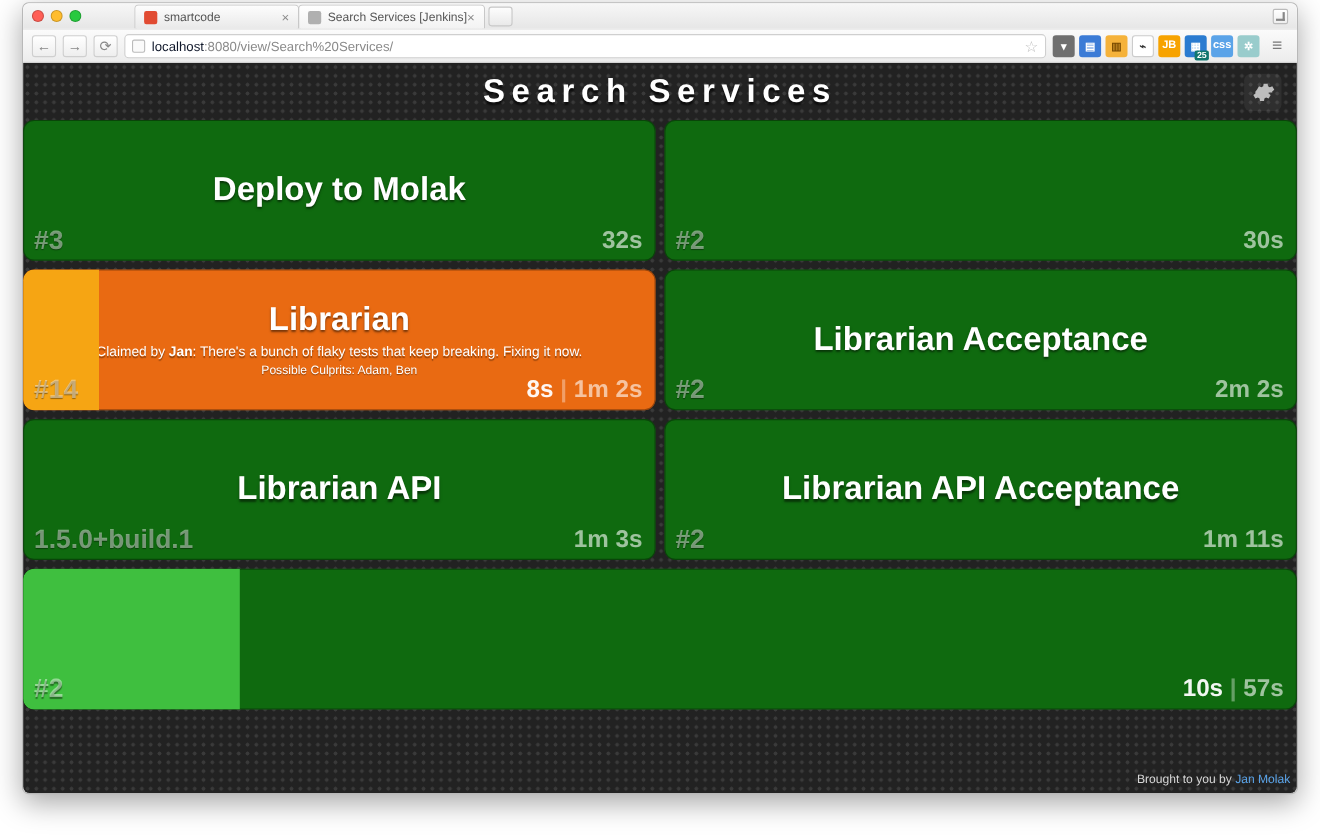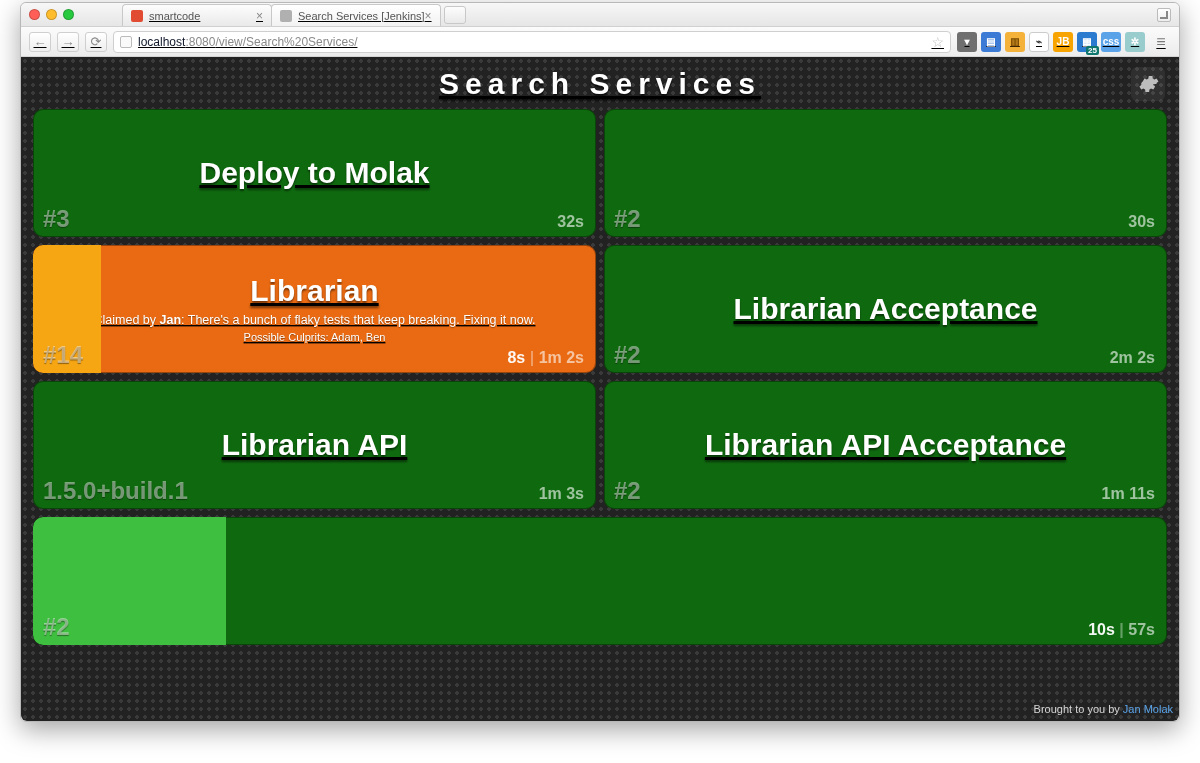--- a/index.html
+++ b/index.html
@@ -1,20 +1,20 @@
 <!DOCTYPE html>
 <html><head>
 <meta charset="utf-8">
 <style>
   * { box-sizing: border-box; margin: 0; padding: 0; }
   html, body { height: 100%; font-family: "Helvetica Neue", Arial, sans-serif; background:#fff; }
   
   .window {
     width:1160px; margin:2px auto 0; border:1px solid #b8b8b8; border-radius:6px;
-    background:#fff; box-shadow:0 8px 26px rgba(0,0,0,.35);text-decoration:underline;
+    background:#fff; box-shadow:0 8px 26px rgba(0,0,0,.35);
   }
   .titlebar {
     height:24px; border-bottom:1px solid #d0d0d0; border-radius:6px 6px 0 0;
     background:linear-gradient(#f7f7f7,#e6e6e6);
     display:flex; align-items:center; padding:0 8px;
   }
   .traffic { display:flex; gap:6px; margin-right:8px;}
   .dot { width:11px; height:11px; border-radius:50%; border:1px solid rgba(0,0,0,.2);}
   .dot.red{background:#ff5f56}.dot.yellow{background:#ffbd2e}.dot.green{background:#27c93f}
   .tabs { display:flex; align-items:flex-end; height:100%; gap:0; margin-left:40px;}
@@ -61,21 +61,21 @@
   .ei.css{background:#5aa3e8}
   .ei.globe{background:#9cc}
   .menu3 { width:20px; color:#7a7a7a; font-size:16px; text-align:center;}
 
   
   .viewport {
     height:664px; border-radius:0 0 6px 6px; overflow:hidden;
     background:
       radial-gradient(circle at 4px 4px, #3a3a3a 1.6px, transparent 2px) 0 0/8px 8px,
       #222;
-    position:relative; padding:4px 12px 6px;
+    position:relative; padding:4px 0 6px;
   }
   .page-title {
     text-align:center; color:#fff; font-weight:800; letter-spacing:6px;
     font-size:30px; padding:6px 0 8px; text-shadow:0 2px 2px rgba(0,0,0,.7);
   }
   .gear {
     position:absolute; top:10px; right:14px; width:34px; height:34px; border-radius:6px;
     background:rgba(255,255,255,.06); display:flex;align-items:center;justify-content:center;
     color:#bdbdbd; cursor:pointer;
   }
@@ -103,21 +103,21 @@
   .card .sub2 {
     font-size:11px; text-align:center; margin-top:4px; text-shadow:0 1px 1px rgba(0,0,0,.4);
   }
   .card .stack{display:flex;flex-direction:column;align-items:center;max-width:90%;}
   .card .bl {
     position:absolute; left:10px; bottom:4px; font-weight:800;
     color:rgba(255,255,255,.45); font-size:24px; text-shadow:0 1px 1px rgba(0,0,0,.4);
   }
   .card .br {
     position:absolute; right:12px; bottom:6px; color:rgba(255,255,255,.6);
-    font-size:16px; font-weight:600;
+    font-size:22px; font-weight:600;
   }
   .card .br .eta{color:rgba(255,255,255,.95);font-weight:800;}
   .card .pbar {
     position:absolute; left:0; top:0; bottom:0; border-radius:10px 0 0 10px;
   }
   .card .pbar.amber{background:#f6a513;}
   .card .pbar.bright{background:#3fbf3f;}
   .footer {
     position:absolute; right:6px; bottom:6px; color:#d6d6d6; font-size:11px;
   }

